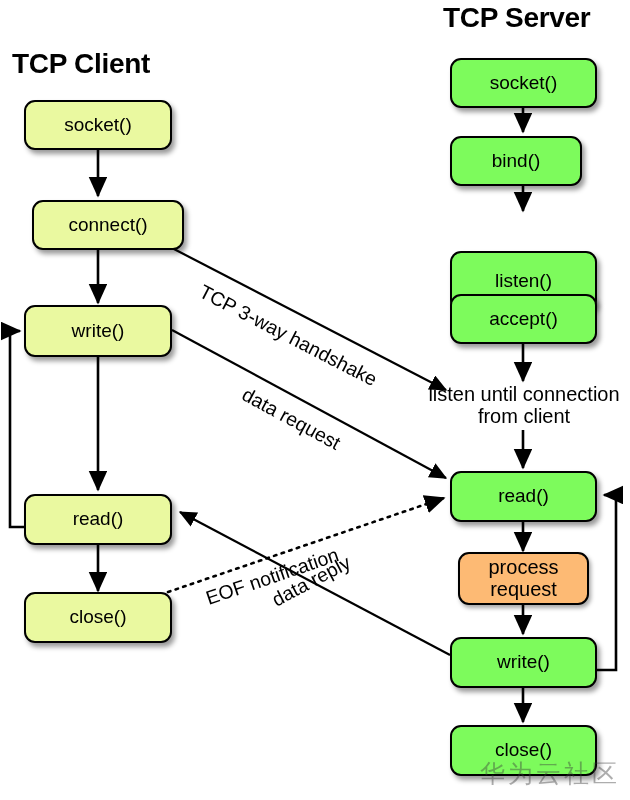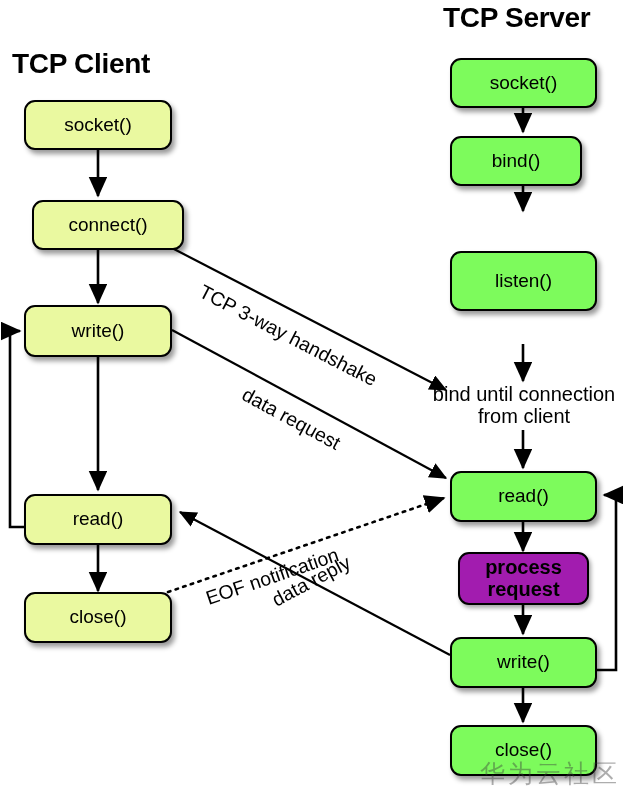--- a/index.html
+++ b/index.html
@@ -41,21 +41,21 @@
     align-items: center;
     justify-content: center;
     color: #000000;
     font-size: 19px;
     line-height: 1.06;
     text-align: center;
     box-shadow: 3px 4px 5px rgba(0,0,0,0.40);
   }
   .node.client { background: #eaf9a0; }
   .node.server { background: #7dfb5c; }
-  .node.plain  { background: #a21caf; font-weight: bold; }
+  .node.plain  { background: #fdba74; }
   .node .lbl { pointer-events: none; white-space: pre-line; }
   .freetext {
     position: absolute;
     color: #000000;
     font-size: 20px;
     line-height: 1.12;
     text-align: center;
     white-space: pre-line;
   }
   .edgelabel {
@@ -146,39 +146,42 @@
   </div>
 
   <div class="node server" style="left:450px; top:136px; width:132px; height:50px;">
     <span class="lbl">bind()</span>
   </div>
 
   <div class="node server" style="left:450px; top:215px; width:147px; height:60px;margin-top:36px;">
     <span class="lbl">listen()</span>
   </div>
 
+  <div class="node server" style="left:450px; top:294px; width:147px; height:50px;">
+    <span class="lbl">accept()</span>
+  </div>
 
   <div class="node server" style="left:450px; top:471px; width:147px; height:51px;">
     <span class="lbl">read()</span>
   </div>
 
   <div class="node plain" style="left:458px; top:552px; width:131px; height:53px; font-size:20px; box-shadow:2px 3px 4px rgba(0,0,0,0.35);">
     <span class="lbl">process
 request</span>
   </div>
 
   <div class="node server" style="left:450px; top:637px; width:147px; height:51px;">
     <span class="lbl">write()</span>
   </div>
 
   <div class="node server" style="left:450px; top:725px; width:147px; height:51px;">
     <span class="lbl">close()</span>
   </div>
 
-  <div class="freetext" style="left:418px; top:383px; width:212px;">bind until connection
+  <div class="freetext" style="left:418px; top:383px; width:212px;">listen until connection
 from client</div>
 
   <div class="edgelabel" style="left:206px; top:280px; transform:rotate(27.4deg);">TCP 3-way handshake</div>
 
   <div class="edgelabel" style="left:249px; top:383px; transform:rotate(28.4deg);">data request</div>
 
   <div class="edgelabel" style="left:203px; top:588px; transform:rotate(-18.8deg);">EOF notification</div>
 
   <div class="edgelabel" style="left:268px; top:591px; transform:rotate(-27.9deg);">data reply</div>
 

